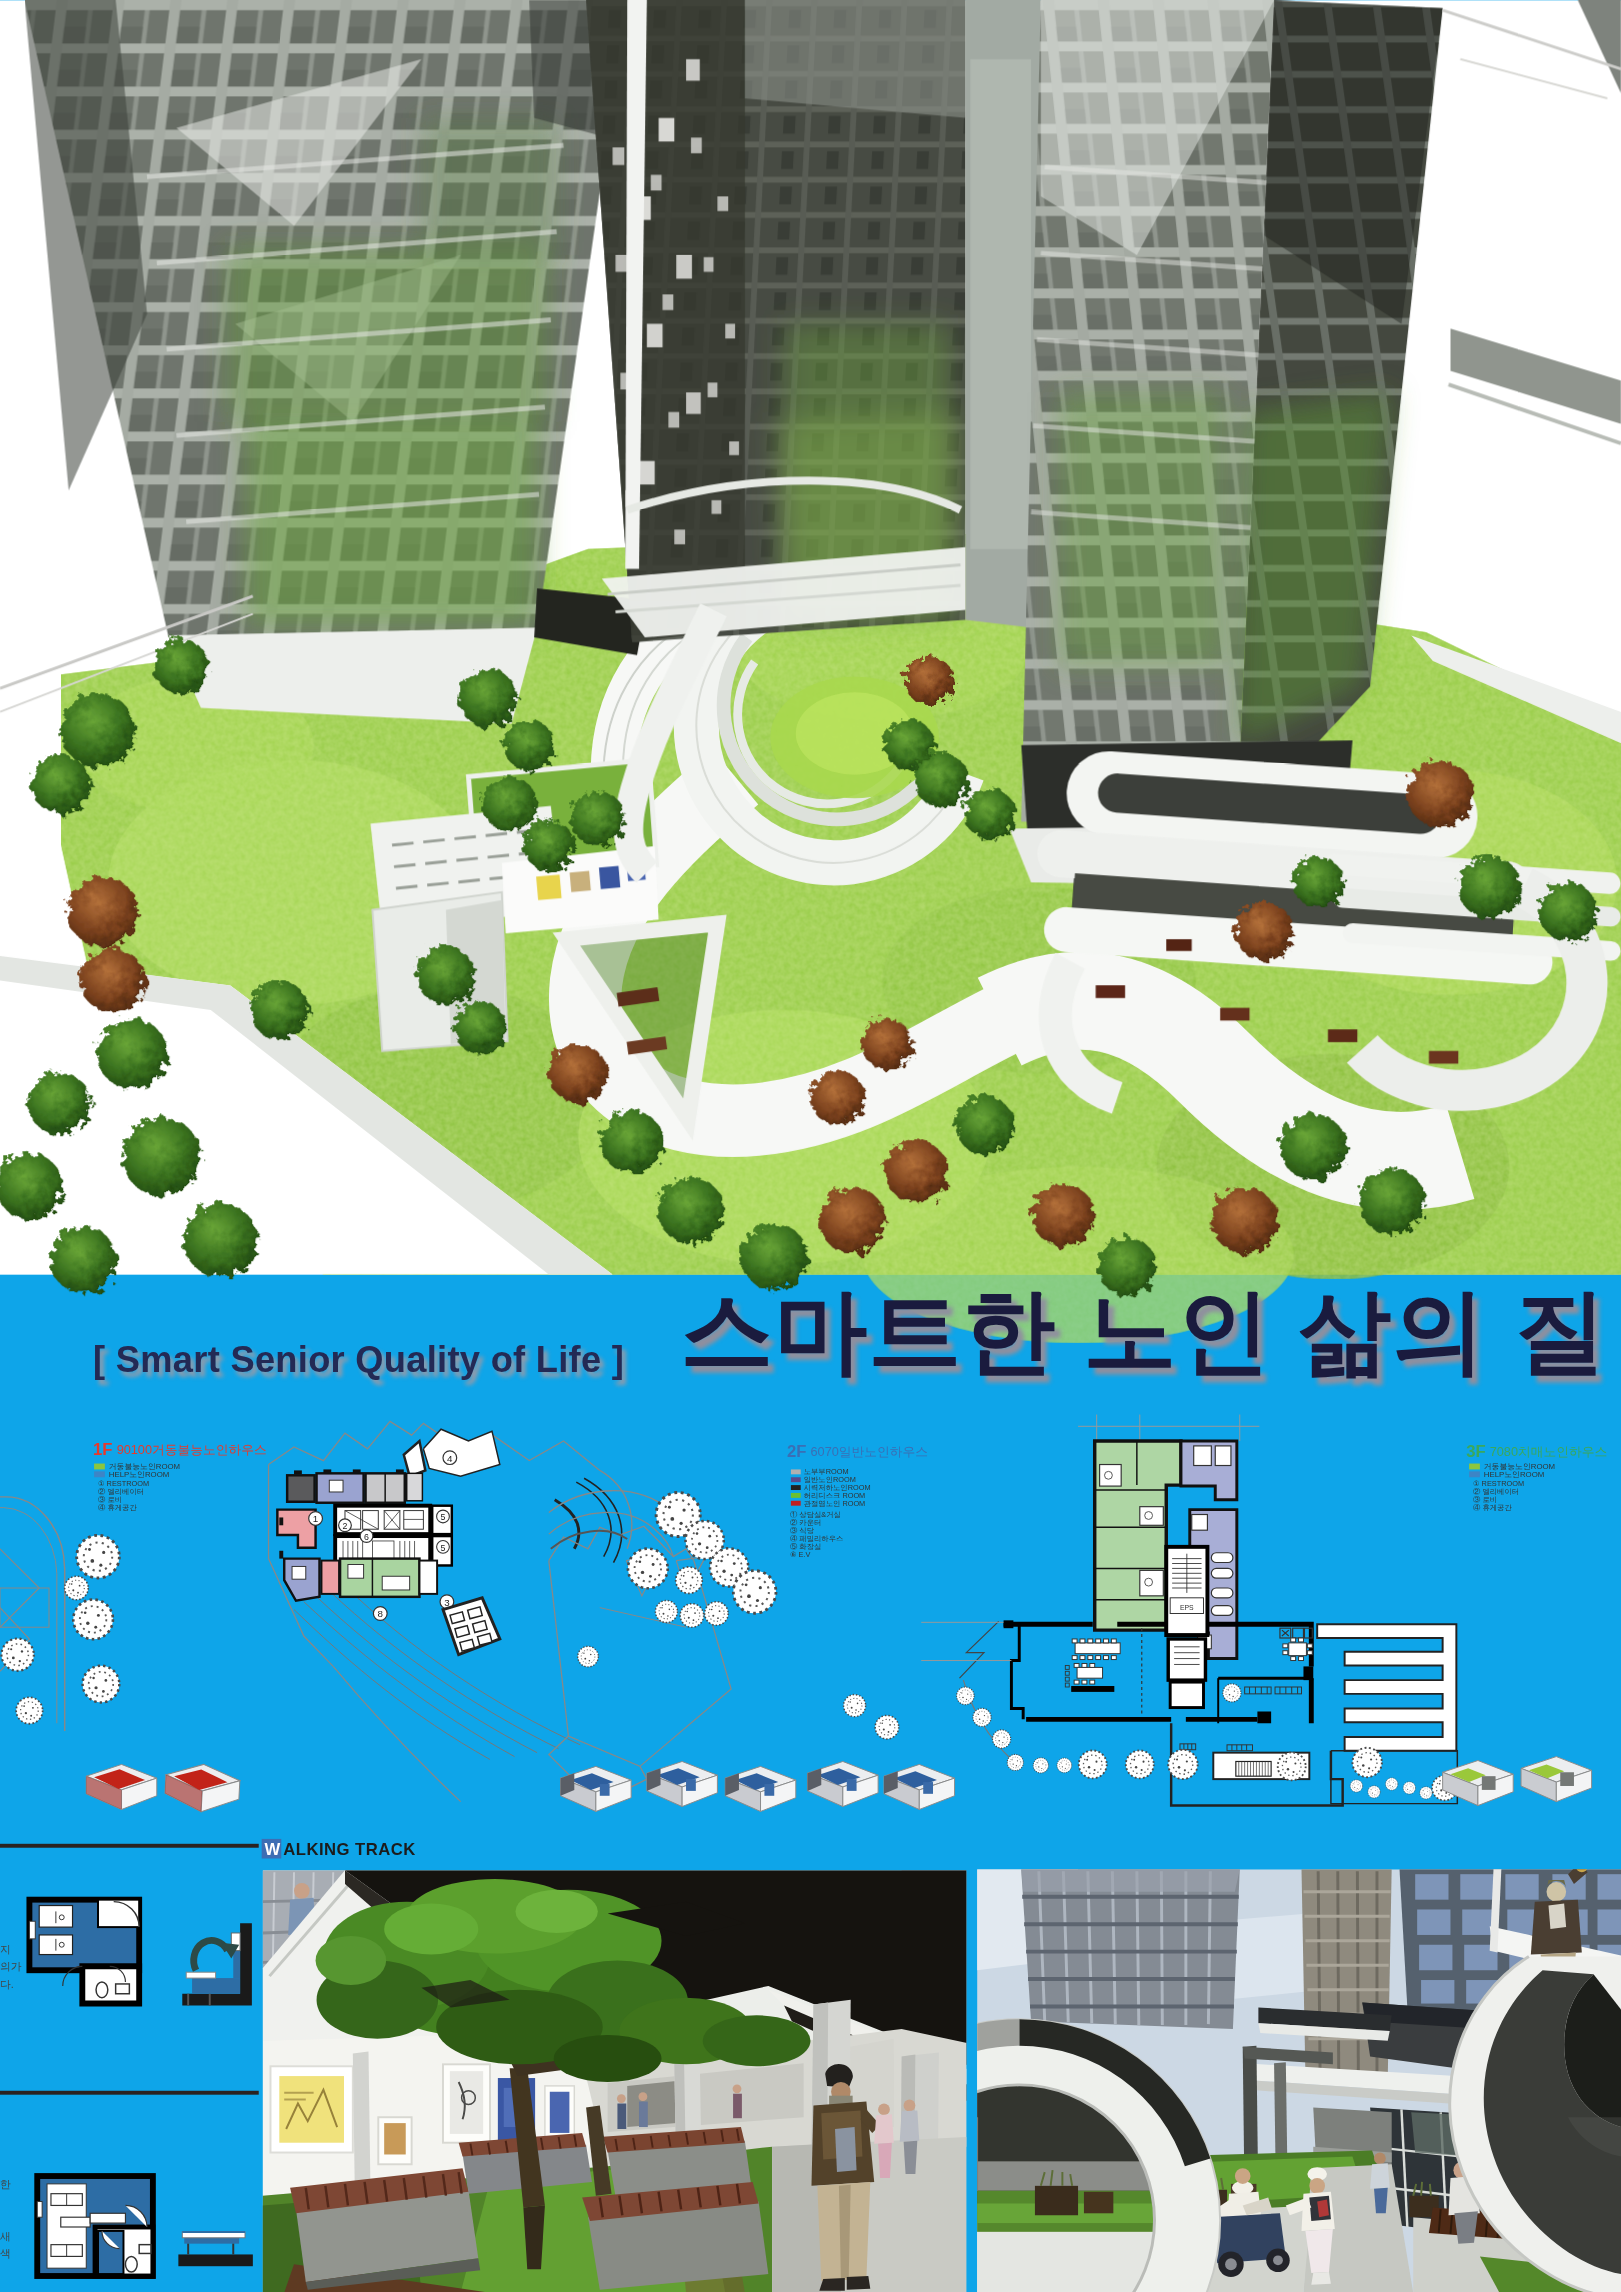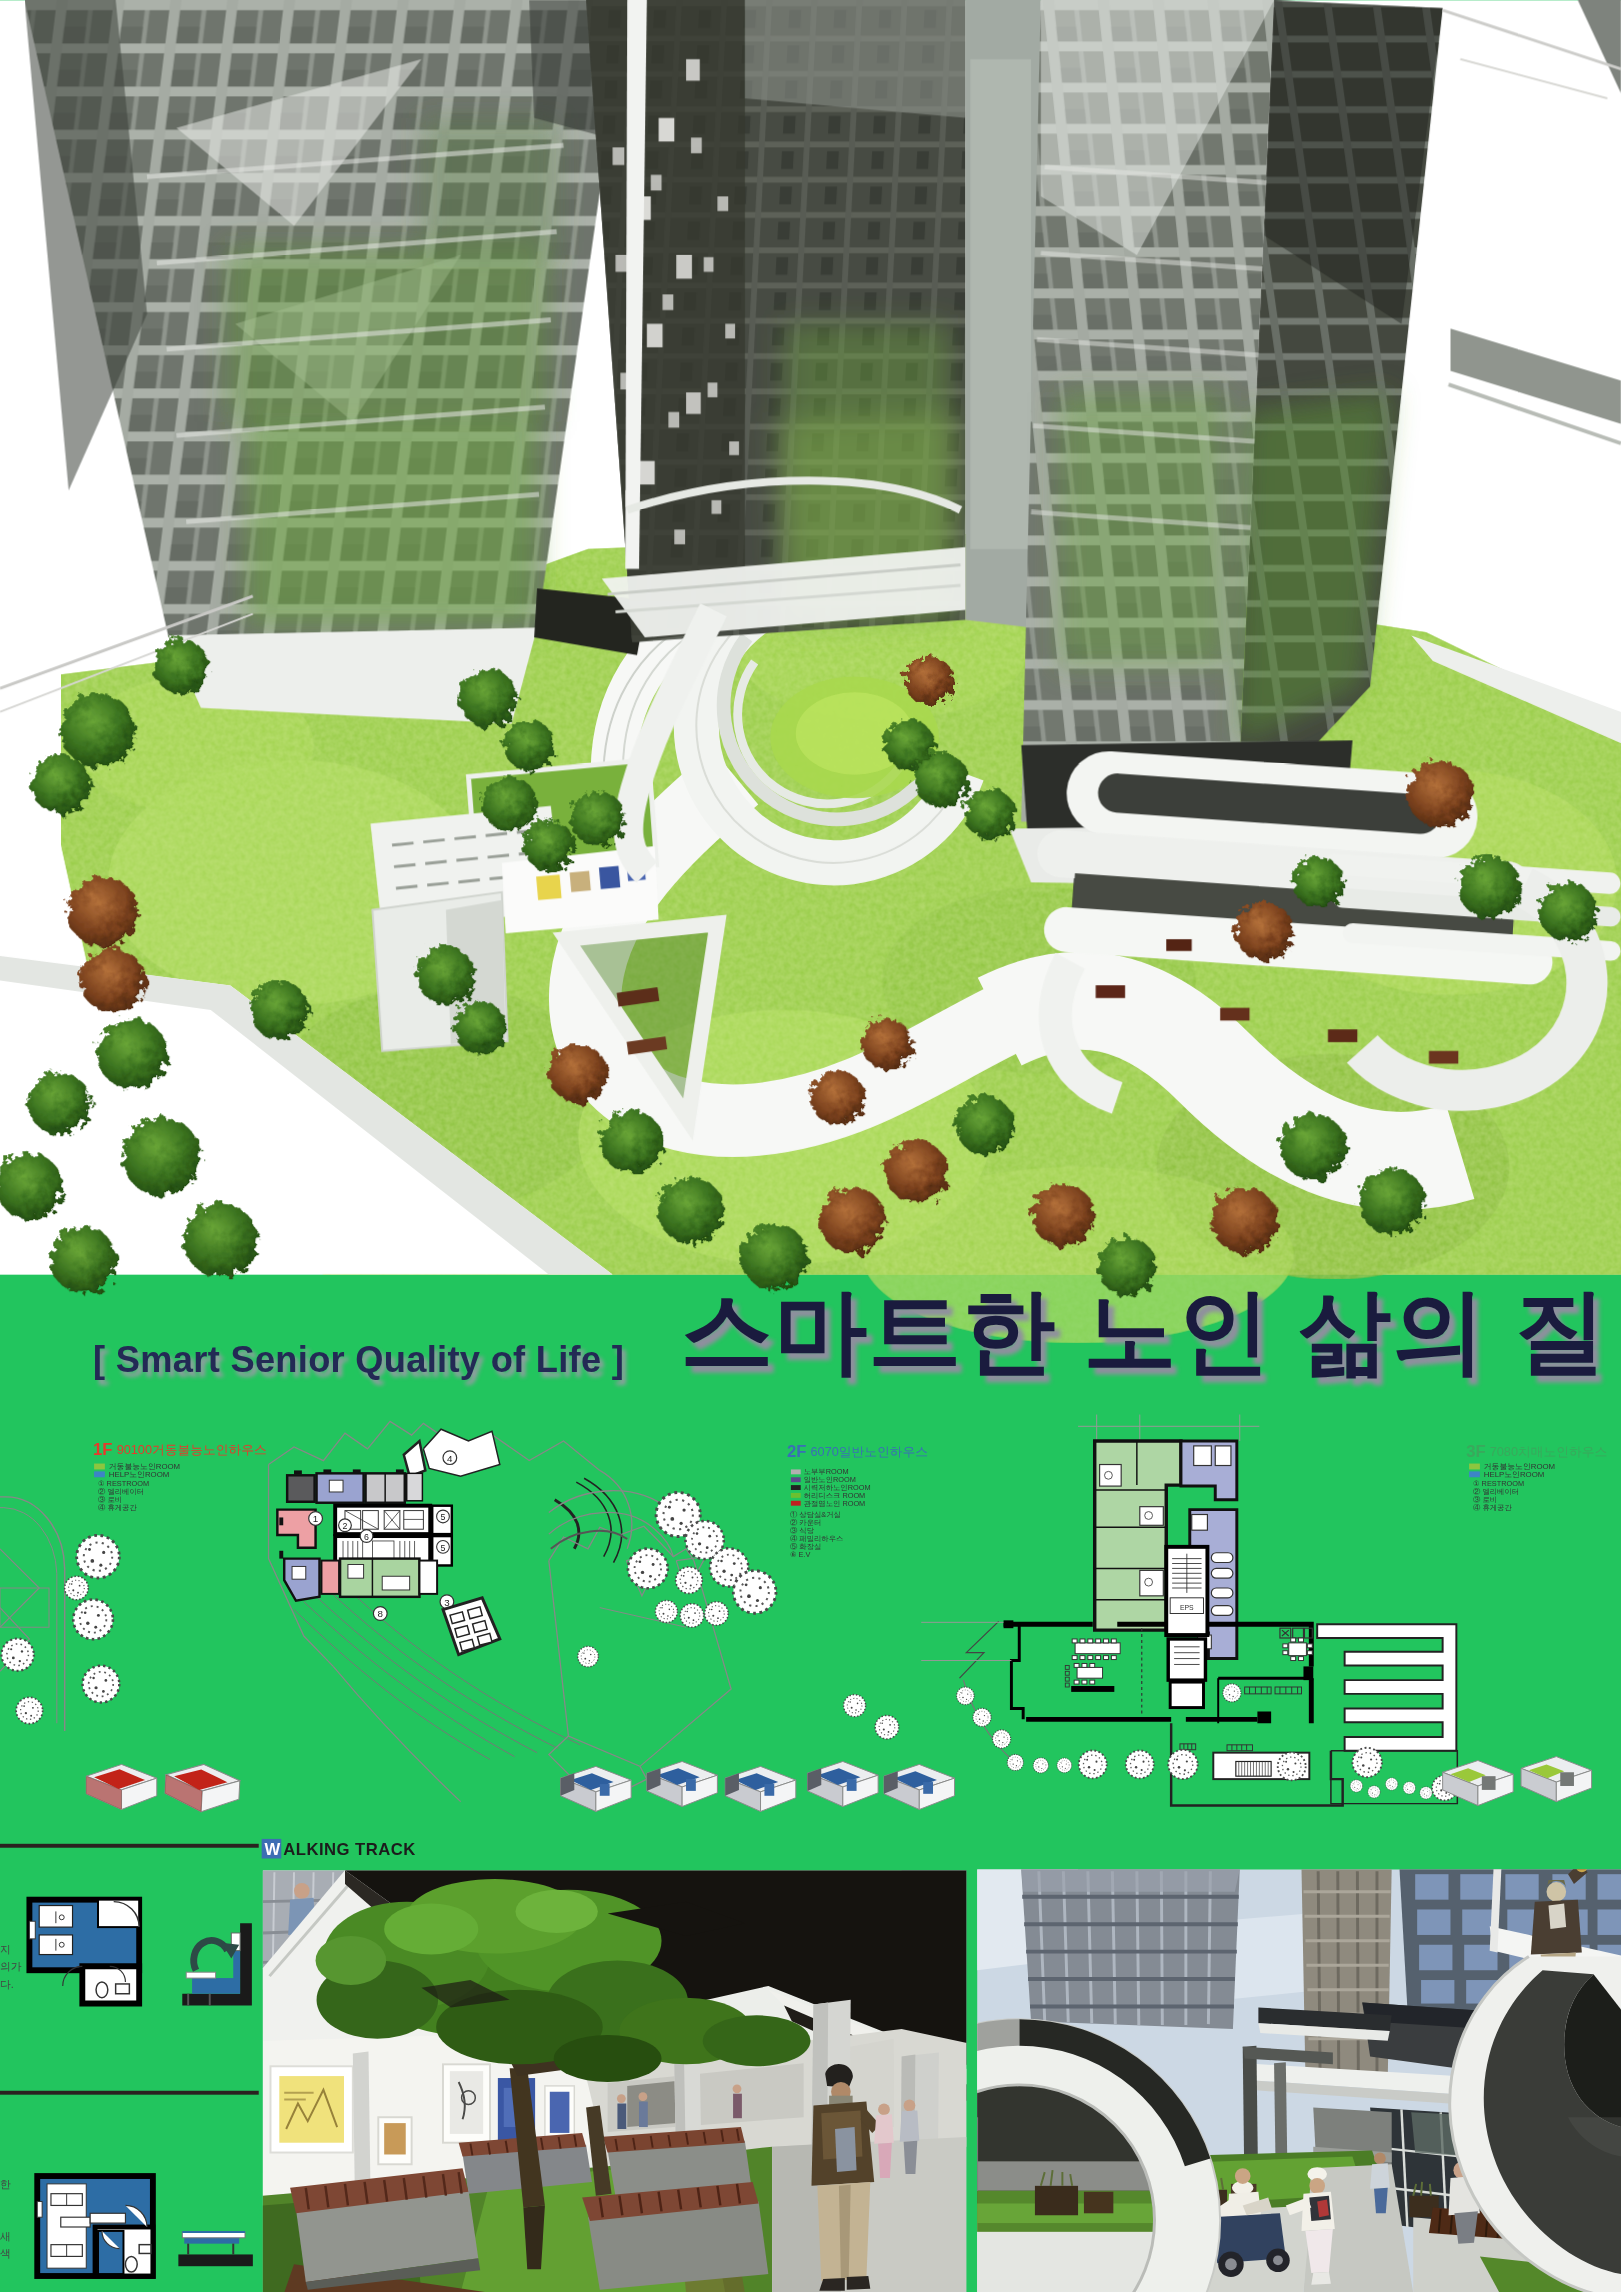--- a/index.html
+++ b/index.html
@@ -1,17 +1,17 @@
 <!DOCTYPE html>
 <html><head>
 <meta charset="utf-8">
 <style>
 html,body{margin:0;padding:0;background:#ffffff;width:1621px;height:2293px;overflow:hidden;}
 body{font-family:"Liberation Sans", sans-serif;}
-#page{position:relative;width:1621px;height:2293px;background:#22c55e;}
+#page{position:relative;width:1621px;height:2293px;background:#0ea5e9;}
 svg{position:absolute;left:0;top:0;}
 </style>
 </head>
 <body>
 <div id="page">
 <svg width="1621" height="2293" viewBox="0 0 1654 2339">
 <defs>
 <pattern id="gridL" width="58" height="44" patternUnits="userSpaceOnUse" patternTransform="skewX(-7)">
   <rect width="58" height="44" fill="#6f756d"></rect>
   <rect x="0" y="0" width="58" height="10" fill="#abb1a9"></rect>

